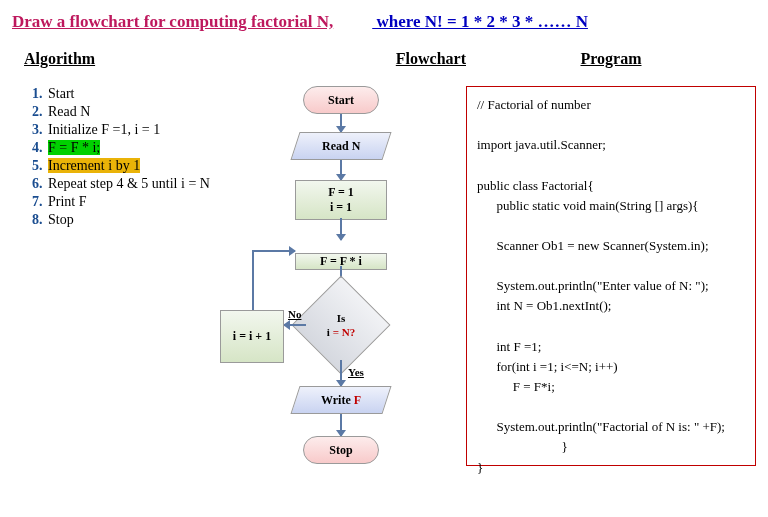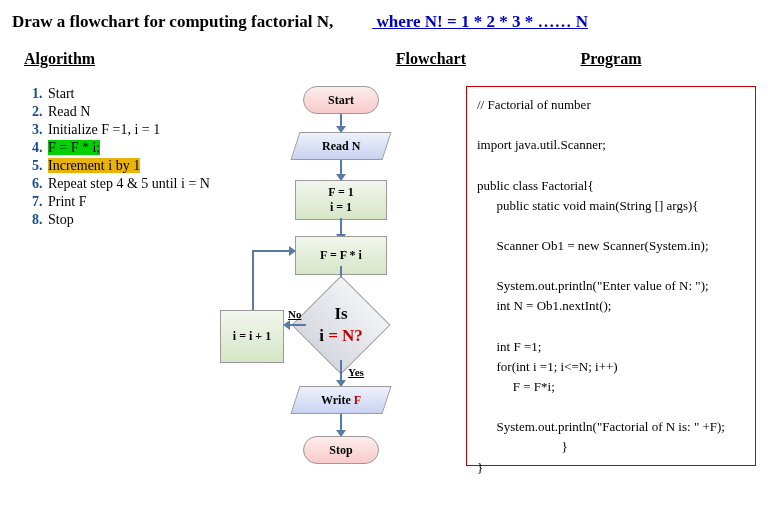--- a/index.html
+++ b/index.html
@@ -6,21 +6,21 @@
   body {
     font-family: "Times New Roman", serif;
     font-size: 14px;
     margin: 0;
     padding: 12px;
     background: #fff;
     width: 768px;
     color: #000;
   }
   .title { font-size: 17px; margin-bottom: 18px; }
-  .title .red { color: #000000; font-weight: bold; }
+  .title .red { color: #be185d; font-weight: bold; text-decoration: underline; }
   .title .blue { color: #0000c0; font-weight: bold; text-decoration: underline; margin-left: 39px; }
   .columns { display: flex; gap: 0; }
   .col-algo { width: 220px; }
   .col-flow { width: 250px; position: relative; }
   .col-prog { width: 290px; }
   .col-head { font-weight: bold; text-decoration: underline; font-size: 16px; margin-bottom: 18px; }
   .col-head.algo { text-align: left; padding-left: 12px; }
   .col-head.flow { text-align: right; }
   .col-head.prog { text-align: center; }
   ol.algo {
@@ -93,21 +93,21 @@
     transform: rotate(45deg);
     position: absolute;
     top: 0; left: 0;
   }
   .dec-label {
     position: absolute;
     top: 0; left: 0;
     width: 70px; height: 70px;
     display: flex; flex-direction: column;
     align-items: center; justify-content: center;
-    font-size: 17px; font-weight: bold;
+    font-size: 11px; font-weight: bold;
     line-height: 1.3;
   }
   .arrow-v {
     position: absolute;
     width: 2px;
     background: #5b79a5;
     left: 124px;
   }
   .arrow-v::after {
     content: '';
@@ -174,21 +174,21 @@
 
       <div class="io" style="top:46px"><span>Read  N</span></div>
       <div class="arrow-v" style="top:74px;height:20px"></div>
 
       <div class="proc" style="top:94px">
         <div>F = 1</div>
         <div>i = 1</div>
       </div>
       <div class="arrow-v" style="top:132px;height:22px"></div>
 
-      <div class="proc" style="top:150px;padding:11px 0">F = F * i</div>
+      <div class="proc" style="top:167px;padding:0 0">F = F * i</div>
       <div class="arrow-v" style="top:180px;height:24px"></div>
 
       <div class="dec-wrap" style="top:204px">
         <div class="dec"></div>
         <div class="dec-label">
           <div>Is</div>
           <div><span>i </span><span class="red-text">= N?</span></div>
         </div>
       </div>
 

